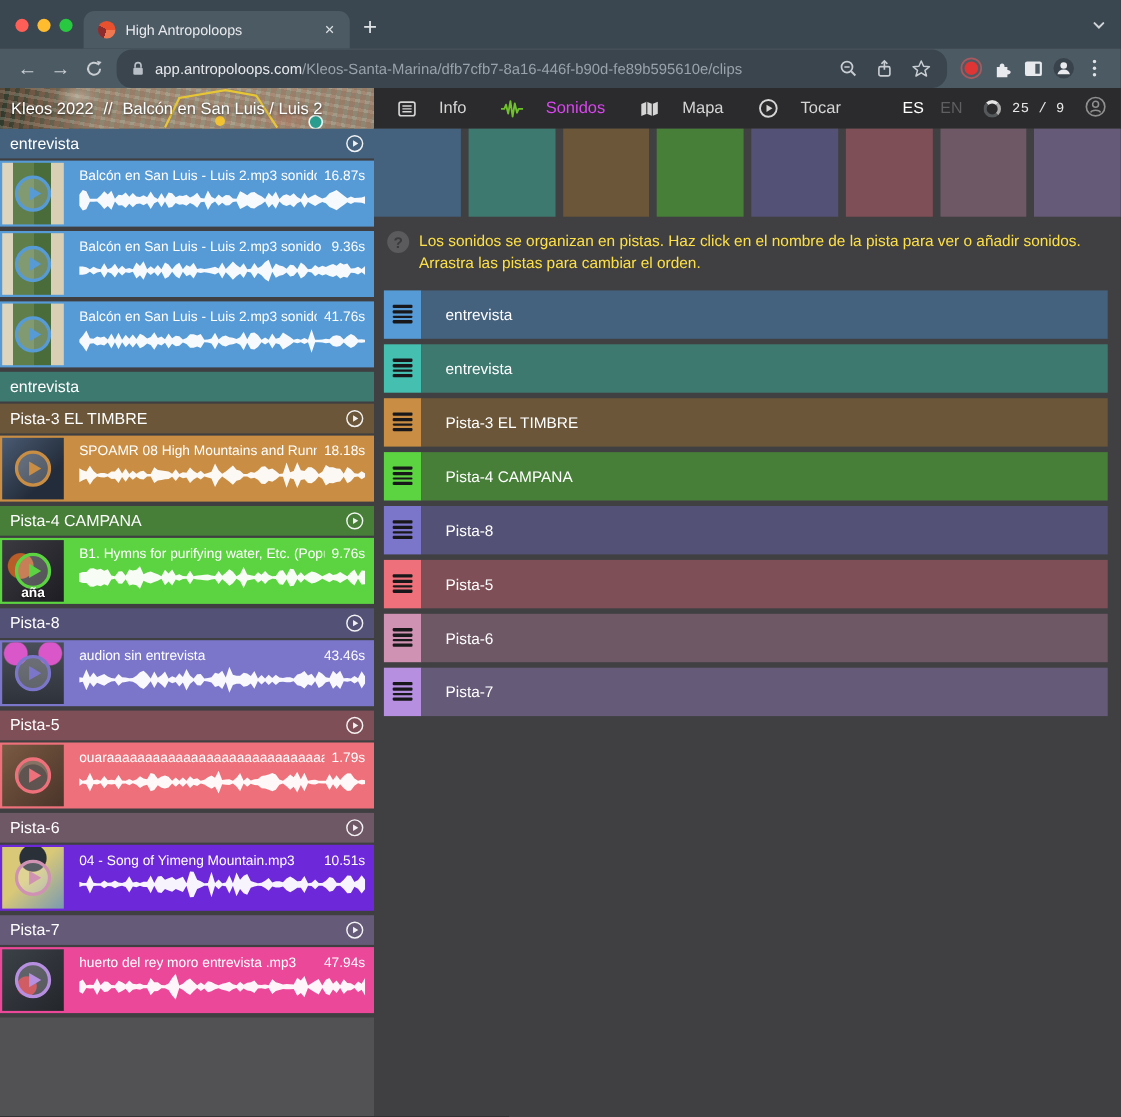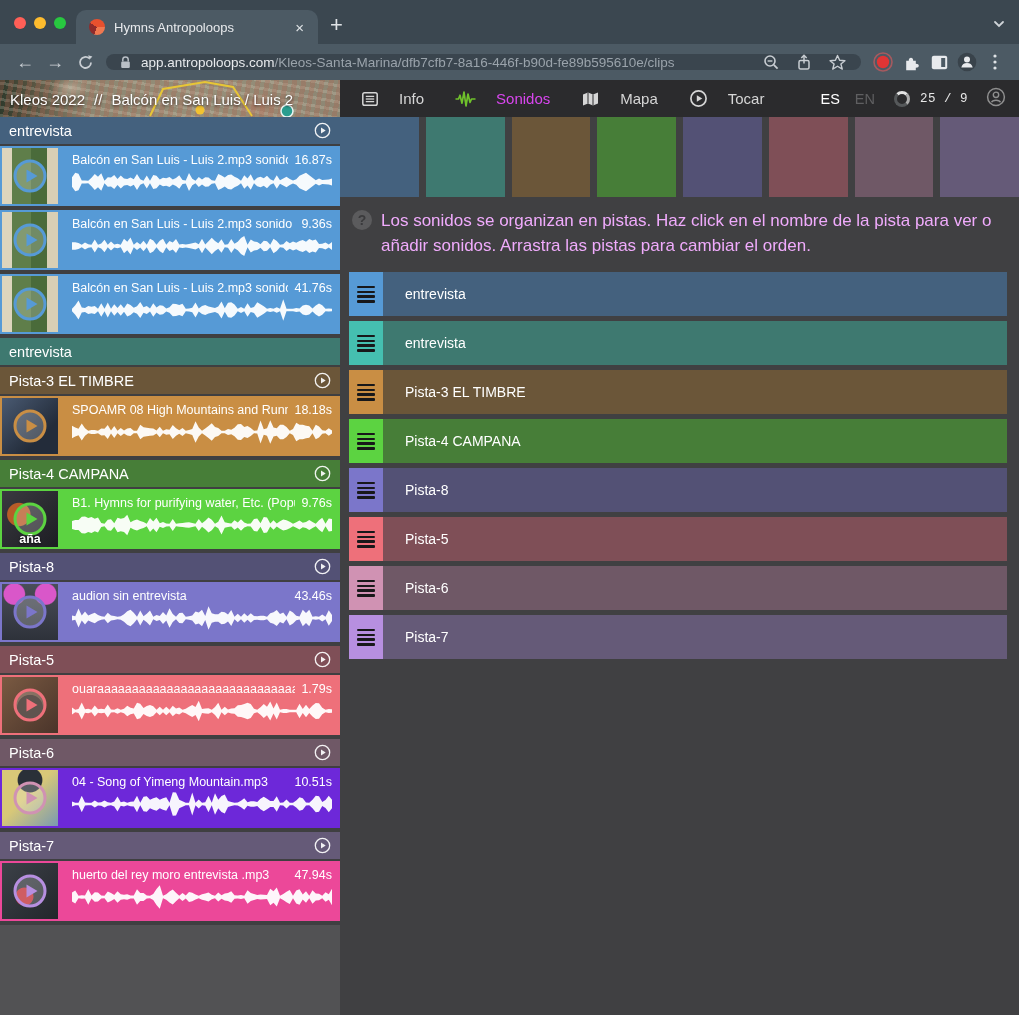--- a/index.html
+++ b/index.html
@@ -12,21 +12,21 @@
   .lights{position:absolute;left:14px;top:17px;display:flex;gap:8px;}
   .light{width:12px;height:12px;border-radius:50%;}
   .tab{margin-left:76px;width:242px;height:34px;background:#4c5a64;border-radius:10px 10px 0 0;display:flex;align-items:center;padding:0 10px 0 13px;gap:9px;}
   .favicon{width:16px;height:16px;border-radius:50%;background:conic-gradient(from 200deg,#8f2b2b 0 100deg,#e8502e 100deg 250deg,#f07850 250deg 360deg);flex:none;}
   .tab-title{flex:1;color:#e8eaed;font-size:13px;white-space:nowrap;overflow:hidden;}
   .tab-close{color:#dfe3e6;font-size:15px;line-height:1;padding:2px 4px;}
   .newtab{color:#dfe3e6;font-size:22px;line-height:1;margin:0 0 8px 12px;font-weight:300;}
   .strip-chevron{position:absolute;right:14px;bottom:12px;}
   .toolbar{height:36px;background:#4c5a64;display:flex;align-items:center;padding:0 10px;}
   .navbtn{width:30px;height:30px;display:flex;align-items:center;justify-content:center;color:#c9ced3;font-size:18px;flex:none;}
-  .urlpill{height:16px;background:#3a454e;border-radius:14px;flex:1;margin:0 8px 0 6px;display:flex;align-items:center;padding:0 12px;gap:9px;min-width:0;}
+  .urlpill{height:35px;background:#3a454e;border-radius:14px;flex:1;margin:0 8px 0 6px;display:flex;align-items:center;padding:0 12px;gap:9px;min-width:0;}
   .urltext{flex:1;font-size:13.5px;white-space:nowrap;overflow:hidden;}
   .urldomain{color:#e8eaed;}
   .urlpath{color:#9aa3ab;}
   .pill-ic{flex:none;display:flex;align-items:center;justify-content:center;width:24px;}
   .ext{width:28px;height:28px;display:flex;align-items:center;justify-content:center;flex:none;}
 
   
   .appheader{height:37px;background:#2b2b2d;display:flex;}
   .maphead{width:340px;position:relative;overflow:hidden;flex:none;
     background:
@@ -68,42 +68,42 @@
   .clipname{flex:1;white-space:nowrap;overflow:hidden;}
   .clipdur{flex:none;}
   .wave{width:100%;height:26px;margin-top:2px;display:block;}
   .sidefill{flex:1;}
 
   main{flex:1;display:flex;flex-direction:column;min-width:0;background:#404042;}
   .swatches{display:flex;gap:7px;height:80px;flex:none;}
   .swatch{flex:1;}
   .helpbox{display:flex;gap:9px;align-items:flex-start;padding:12px 16px 0 12px;}
   .qicon{width:20px;height:20px;border-radius:50%;background:#5b5b5d;color:#3a3a3c;font-weight:bold;font-size:14px;display:flex;align-items:center;justify-content:center;flex:none;margin-top:1px;}
-  .helptext{color:#f0abfc;font-size:17px;line-height:1.45;max-width:624px;}
+  .helptext{color:#fde047;font-size:14px;line-height:1.45;max-width:624px;}
   .rows{margin:14px 12px 0 9px;display:flex;flex-direction:column;gap:5px;}
   .row{height:44px;display:flex;}
   .rowhandle{width:34px;flex:none;display:flex;align-items:center;justify-content:center;}
   .bars i{display:block;width:18px;height:2.6px;background:#18181a;margin:2.2px 0;border-radius:1px;}
   .rowbody{flex:1;display:flex;align-items:center;padding-left:22px;color:#fff;font-size:14px;}
   .hplay{flex:none;opacity:.92;}
 </style>
 </head>
 <body>
 
 <div class="window">
 
   <div class="tabstrip">
     <div class="lights">
       <span class="light" style="background:#ff5f57"></span>
       <span class="light" style="background:#febc2e"></span>
       <span class="light" style="background:#28c840"></span>
     </div>
     <div class="tab">
       <span class="favicon"></span>
-      <span class="tab-title">Hymns Antropoloops</span>
+      <span class="tab-title">High Antropoloops</span>
       <span class="tab-close">×</span>
     </div>
     <span class="newtab">+</span>
     <span class="strip-chevron">
       <svg width="12" height="8" viewBox="0 0 12 8">
           <polyline points="2,2 6,6 10,2" fill="none" stroke="#cfd4d8" stroke-width="1.8" stroke-linecap="round"></polyline>
         </svg>
     </span>
   </div>
 

